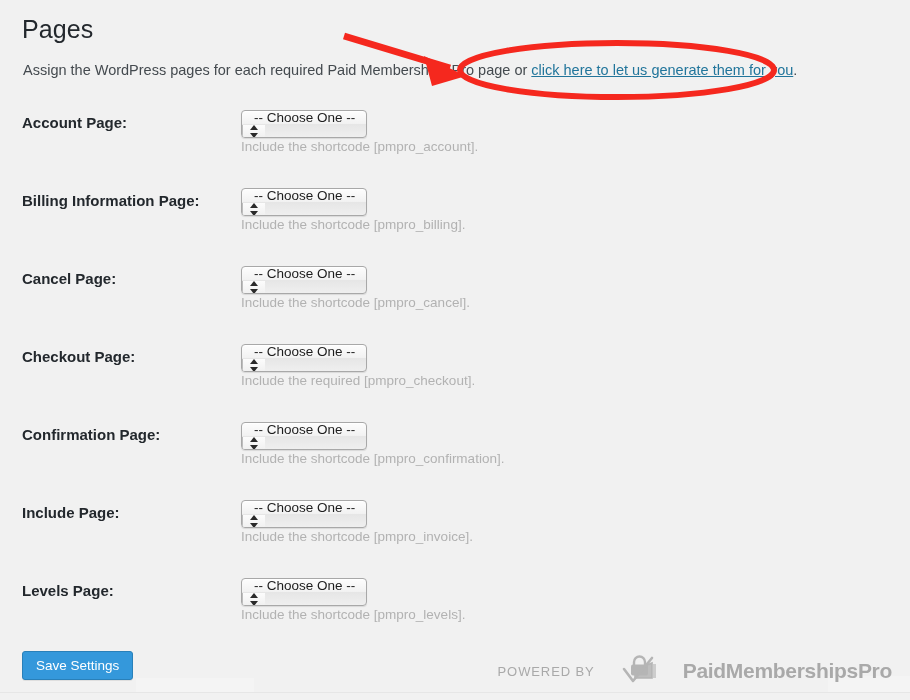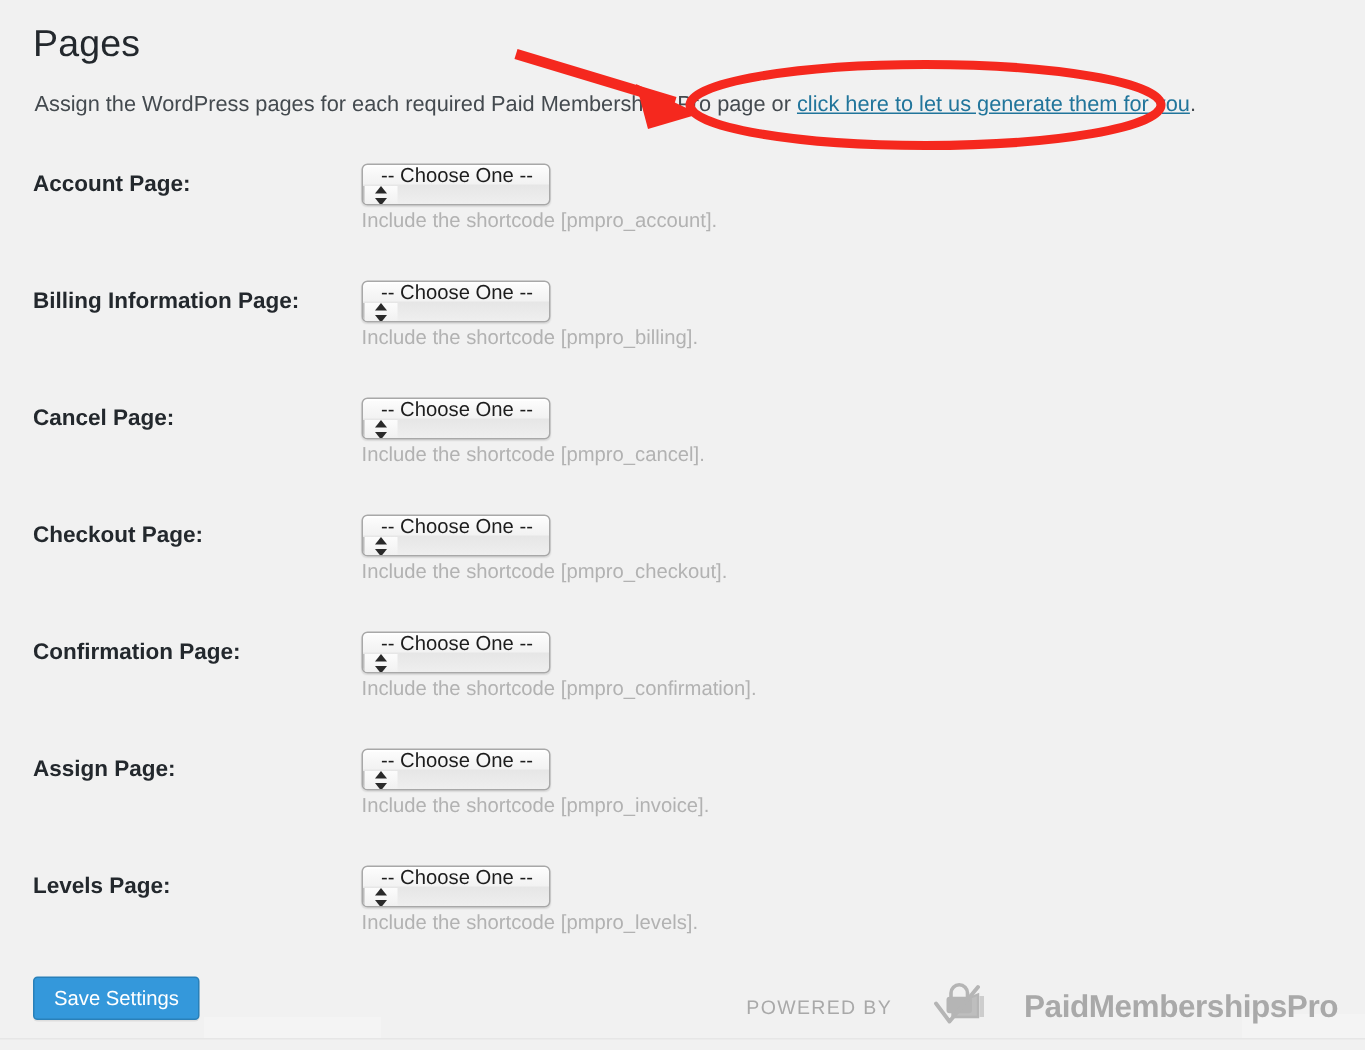--- a/index.html
+++ b/index.html
@@ -247,39 +247,39 @@
     <div class="row-label">Checkout Page:</div>
     <div class="select-wrap">
       <div class="sel">
         <span class="sel-text">-- Choose One --</span>
         <span class="sel-arrows">
           <span class="tri-up"></span>
           <span class="tri-dn"></span>
         </span>
       </div>
     </div>
-    <div class="hint">Include the shortcode [pmpro_checkout].</div>
+    <div class="hint">Include the required [pmpro_checkout].</div>
   </div>
 
   <div class="row">
     <div class="row-label">Confirmation Page:</div>
     <div class="select-wrap">
       <div class="sel">
         <span class="sel-text">-- Choose One --</span>
         <span class="sel-arrows">
           <span class="tri-up"></span>
           <span class="tri-dn"></span>
         </span>
       </div>
     </div>
     <div class="hint">Include the shortcode [pmpro_confirmation].</div>
   </div>
 
   <div class="row">
-    <div class="row-label">Assign Page:</div>
+    <div class="row-label">Include Page:</div>
     <div class="select-wrap">
       <div class="sel">
         <span class="sel-text">-- Choose One --</span>
         <span class="sel-arrows">
           <span class="tri-up"></span>
           <span class="tri-dn"></span>
         </span>
       </div>
     </div>
     <div class="hint">Include the shortcode [pmpro_invoice].</div>

